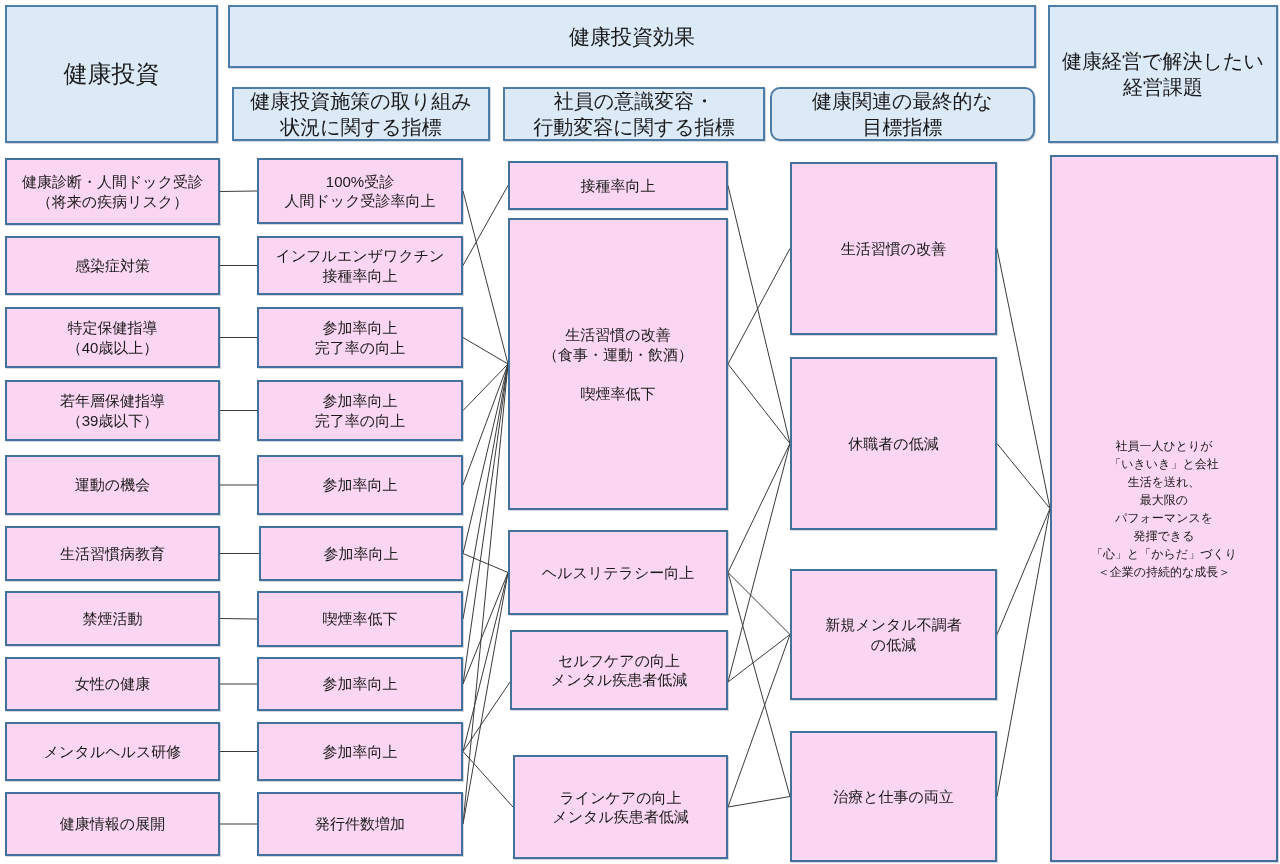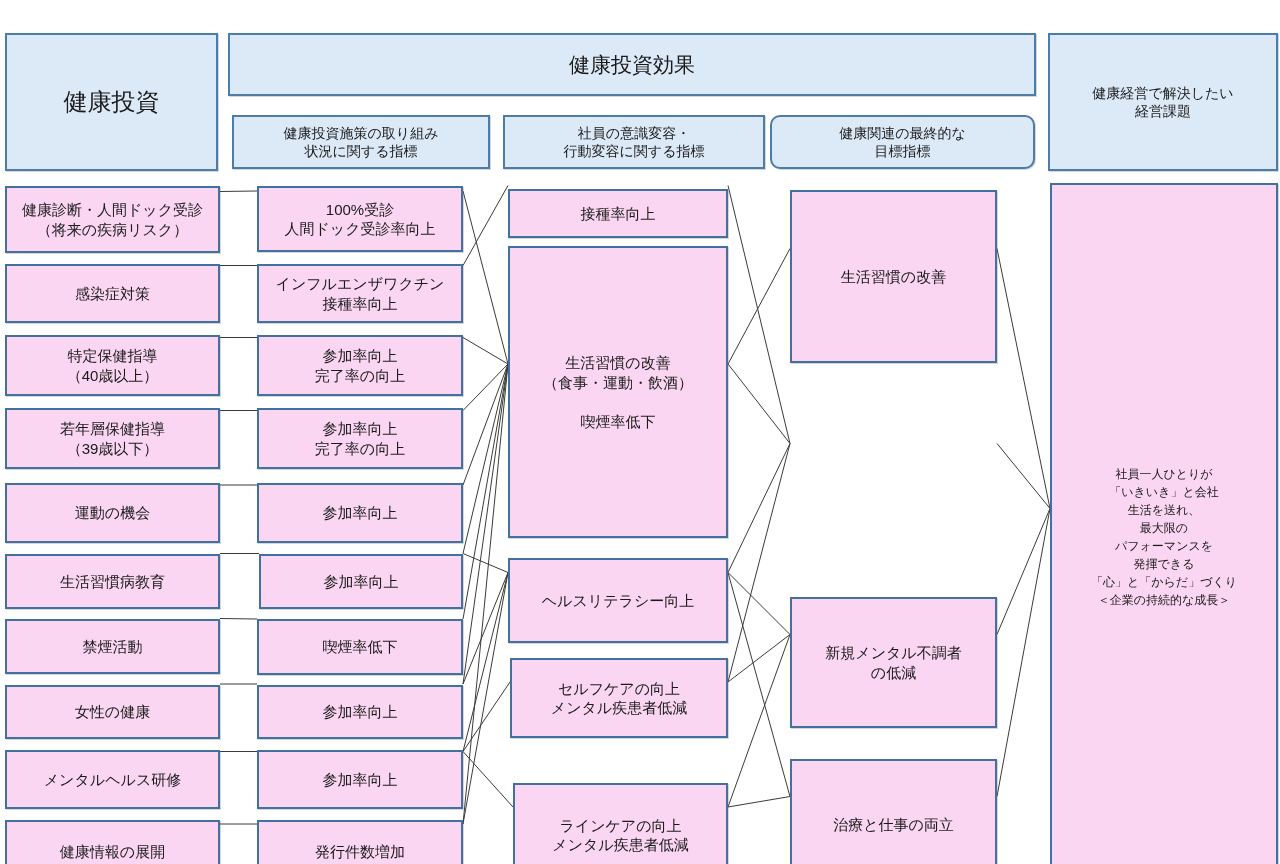--- a/index.html
+++ b/index.html
@@ -15,30 +15,29 @@
   #canvas{position:relative;width:1280px;height:864px;background:#ffffff;overflow:hidden;}
   #wires{position:absolute;left:0;top:0;width:1280px;height:864px;z-index:0;}
   .box{
     position:absolute;z-index:1;
     display:flex;align-items:center;justify-content:center;
     text-align:center;white-space:pre-line;
     border:2px solid var(--box-border);
     background:var(--box-fill);
     font-size:15px;line-height:1.3;
     box-shadow:1px 1px 0 rgba(90,90,120,.25);
-    margin-top:28px;
   }
   .hdr{
     background:var(--header-fill);
     border:2px solid var(--header-border);
     box-shadow:1px 1px 0 rgba(90,90,120,.25);
   }
   .hdr-main{font-size:24px;}
   .hdr-effect{font-size:21px;}
-  .hdr-sub{font-size:14px;}
+  .hdr-sub{font-size:20px;}
   .goal{font-size:12px;line-height:1.5;}
 </style>
 </head>
 <body>
 
 <div id="canvas">
   <svg id="wires">
       <line x1="220" y1="191.5" x2="257" y2="191" stroke="#3b3b3b" stroke-width="1"></line>
       <line x1="220" y1="265.5" x2="257" y2="265.5" stroke="#3b3b3b" stroke-width="1"></line>
       <line x1="220" y1="337.5" x2="257" y2="337.5" stroke="#3b3b3b" stroke-width="1"></line>
@@ -125,20 +124,21 @@
 （食事・運動・飲酒）
 
 喫煙率低下</div>
   <div class="box" style="left:508px;top:530px;width:220px;height:85px;">ヘルスリテラシー向上</div>
   <div class="box" style="left:510px;top:630px;width:218px;height:80px;">セルフケアの向上
 メンタル疾患者低減</div>
   <div class="box" style="left:513px;top:755px;width:215px;height:104px;">ラインケアの向上
 メンタル疾患者低減</div>
 
   <div class="box" style="left:790px;top:162px;width:207px;height:173px;">生活習慣の改善</div>
+  <div class="box" style="left:790px;top:357px;width:207px;height:173px;">休職者の低減</div>
   <div class="box" style="left:790px;top:569px;width:207px;height:131px;">新規メンタル不調者
 の低減</div>
   <div class="box" style="left:790px;top:731px;width:207px;height:131px;">治療と仕事の両立</div>
 
   <div class="box goal" style="left:1050px;top:155px;width:228px;height:707px;">社員一人ひとりが
 「いきいき」と会社
 生活を送れ、
 最大限の
 パフォーマンスを
 発揮できる

